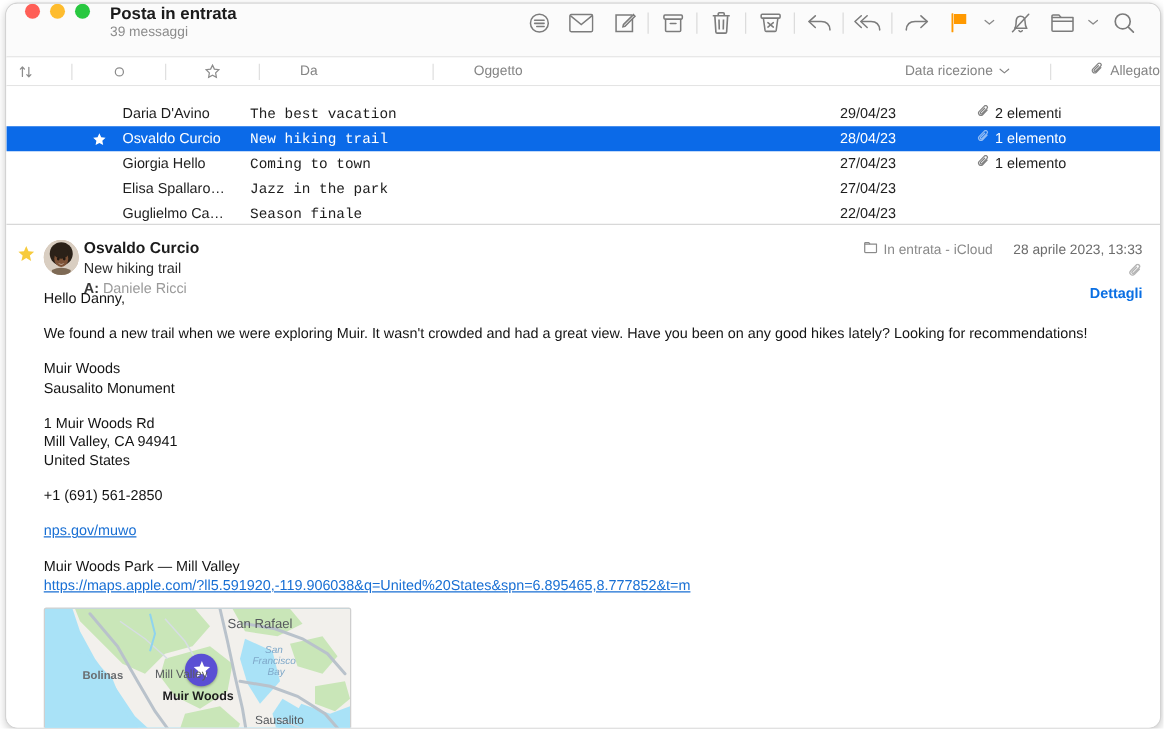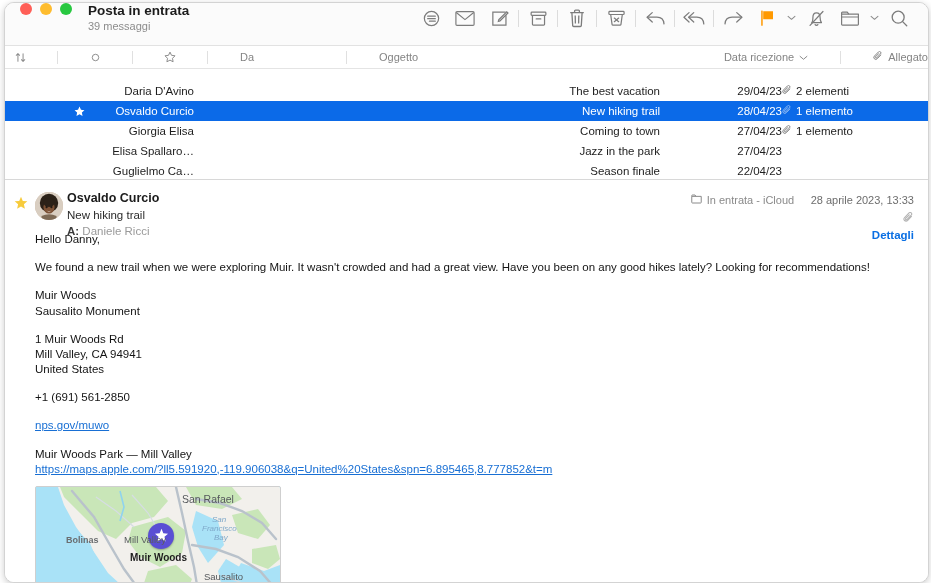--- a/index.html
+++ b/index.html
@@ -119,29 +119,28 @@
     border-bottom: 1px solid #d8d8d8;
     overflow: hidden;
     position: relative;
   }
   .row {
     height: 20px;
     display: flex;
     align-items: center;
     font-size: 11.5px;
     color: #1d1d1d;
-    text-align: right;
   }
   .row.selected {
     background: #0b6ae8;
     color: #ffffff;
   }
   .c-star { width: 80px; display: flex; justify-content: flex-end; padding-right: 13px; }
   .c-from { width: 96px; overflow: hidden; white-space: nowrap; text-overflow: ellipsis; }
-  .c-subj { width: 460px; padding-left: 6px; overflow: hidden; white-space: nowrap; text-overflow: ellipsis; }
+  .c-subj { width: 460px; padding-left: 6px; overflow: hidden; white-space: nowrap; text-overflow: ellipsis; font-family: Liberation Mono, monospace; }
   .c-date { width: 110px; padding-left: 12px; }
   .c-att  { display: flex; align-items: center; gap: 4px; color: #1d1d1d; }
   .row.selected .c-att { color: #ffffff; }
   .clip { opacity: .55; }
 
   
   .reader {
     position: relative;
     background: #ffffff;
     height: calc(579px - 42px - 22px - 111px);
@@ -464,21 +463,21 @@
             <svg width="10" height="11" viewBox="0 0 10 11" fill="none" stroke="currentColor" stroke-width="1" stroke-linecap="round">
               <path d="M7.7 4.1 L4.1 7.8 A1.9 1.9 0 0 1 1.4 5.1 L5.5 0.9 A1.4 1.4 0 0 1 7.5 2.9 L3.5 7 A0.8 0.8 0 0 1 2.4 5.9 L5.7 2.6"></path>
             </svg>
           </span>
           <span>1 elemento</span>
         </div>
       </div>
 
       <div class="row">
         <div class="c-star"></div>
-        <div class="c-from">Giorgia Elisa</div>
+        <div class="c-from">Giorgia Hello</div>
         <div class="c-subj">Coming to town</div>
         <div class="c-date">27/04/23</div>
         <div class="c-att">
           <span class="clip">
             <svg width="10" height="11" viewBox="0 0 10 11" fill="none" stroke="currentColor" stroke-width="1" stroke-linecap="round">
               <path d="M7.7 4.1 L4.1 7.8 A1.9 1.9 0 0 1 1.4 5.1 L5.5 0.9 A1.4 1.4 0 0 1 7.5 2.9 L3.5 7 A0.8 0.8 0 0 1 2.4 5.9 L5.7 2.6"></path>
             </svg>
           </span>
           <span>1 elemento</span>
         </div>

